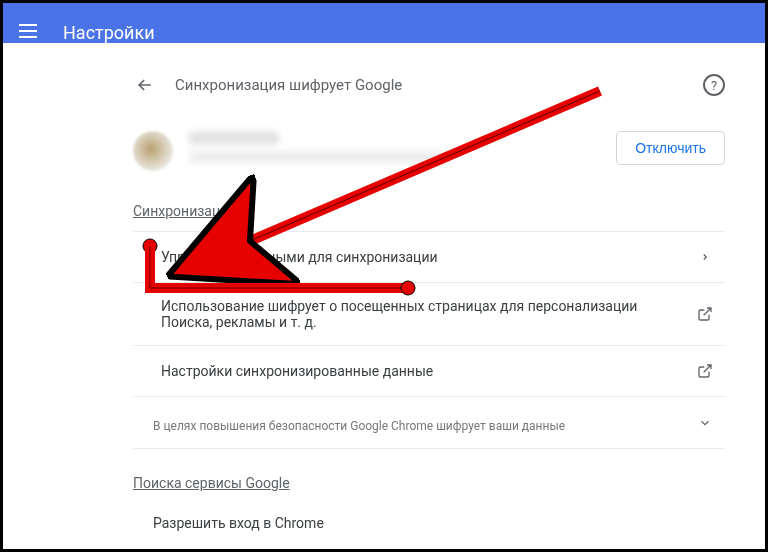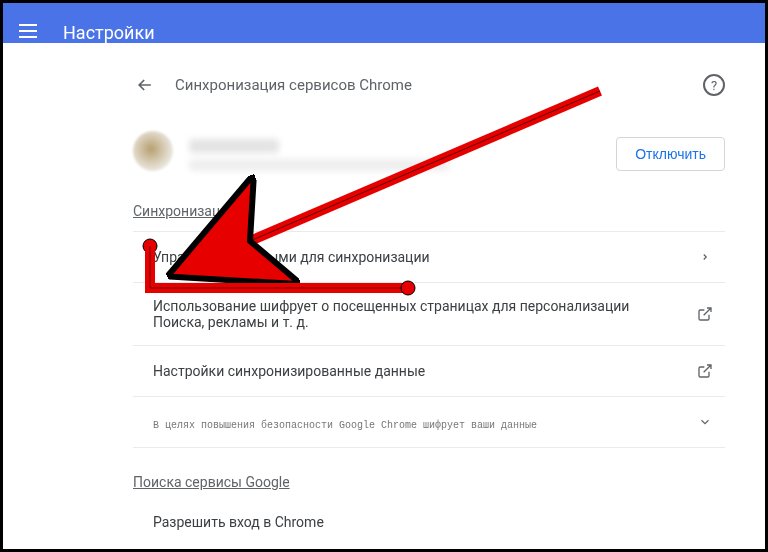--- a/index.html
+++ b/index.html
@@ -32,21 +32,21 @@
     }
     .back-arrow {
       width: 24px; height: 24px; display: flex; align-items: center; justify-content: center; color: #5f6368; cursor: pointer; margin-right: 18px;
     }
     .page-title { font-size: 15px; color: #5f6368; flex: 1; }
     .help-icon {
       width: 22px; height: 22px; border: 2px solid #5f6368; border-radius: 50%; display: flex; align-items: center; justify-content: center; font-size: 13px; color: #5f6368; cursor: pointer;
     }
     .account-row {
       display: flex;
-      align-items: flex-end;
+      align-items: flex-start;
       padding: 16px 0 24px 0;
     }
     .avatar {
       width: 40px; height: 40px; border-radius: 50%;
       background: radial-gradient(circle at 45% 45%, #b7a070 0%, #e0d8c8 55%, #f2f2f2 80%);
       filter: blur(1px);
       margin-right: 16px;
     }
     .account-text { flex: 1; }
     .account-name {
@@ -73,22 +73,22 @@
     .list { }
     .row {
       display: flex;
       align-items: center;
       padding: 15px 10px 15px 20px;
       border-top: 1px solid #e8eaed;
       cursor: pointer;
     }
     .row:last-child { border-bottom: 1px solid #e8eaed; }
     .row-text { flex: 1; padding-right: 12px; }
-    .row-title { font-size: 14px; color: #3c4043; }
-    .row-sub { font-size: 10px; color: #777; margin-top: 7px; font-family: Liberation Mono, monospace; }
+    .row-title { font-size: 14px; color: #3c4043; margin-left: 8px; }
+    .row-sub { font-size: 12px; color: #777; margin-top: 7px; }
     .row-icon { color: #5f6368; width: 20px; height: 20px; display: flex; align-items: center; justify-content: center; }
     .section2 { margin-top: 26px; }
     .section2 .row-title-only { font-size: 14px; color: #3c4043; padding: 12px 0 0 20px; }
     
     .annotation { position: absolute; top: 56px; left: 130px; pointer-events: none; }
   </style>
 </head>
 <body>
 
 <div class="header">
@@ -101,21 +101,21 @@
 </div>
 
 <div class="content">
 
   <div class="page-head">
     <div class="back-arrow">
       <svg width="20" height="20" viewBox="0 0 24 24" fill="none" stroke="currentColor" stroke-width="2">
           <path d="M19 12H5M11 18l-6-6 6-6"></path>
         </svg>
     </div>
-    <div class="page-title">Синхронизация сервисов Chrome</div>
+    <div class="page-title">Синхронизация шифрует Google</div>
     <div class="help-icon">?</div>
   </div>
 
   <div class="account-row">
     <div class="avatar"></div>
     <div class="account-text">
       <div class="account-name"></div>
       <div class="account-sub"></div>
     </div>
     <button class="disconnect-btn">Отключить</button>

